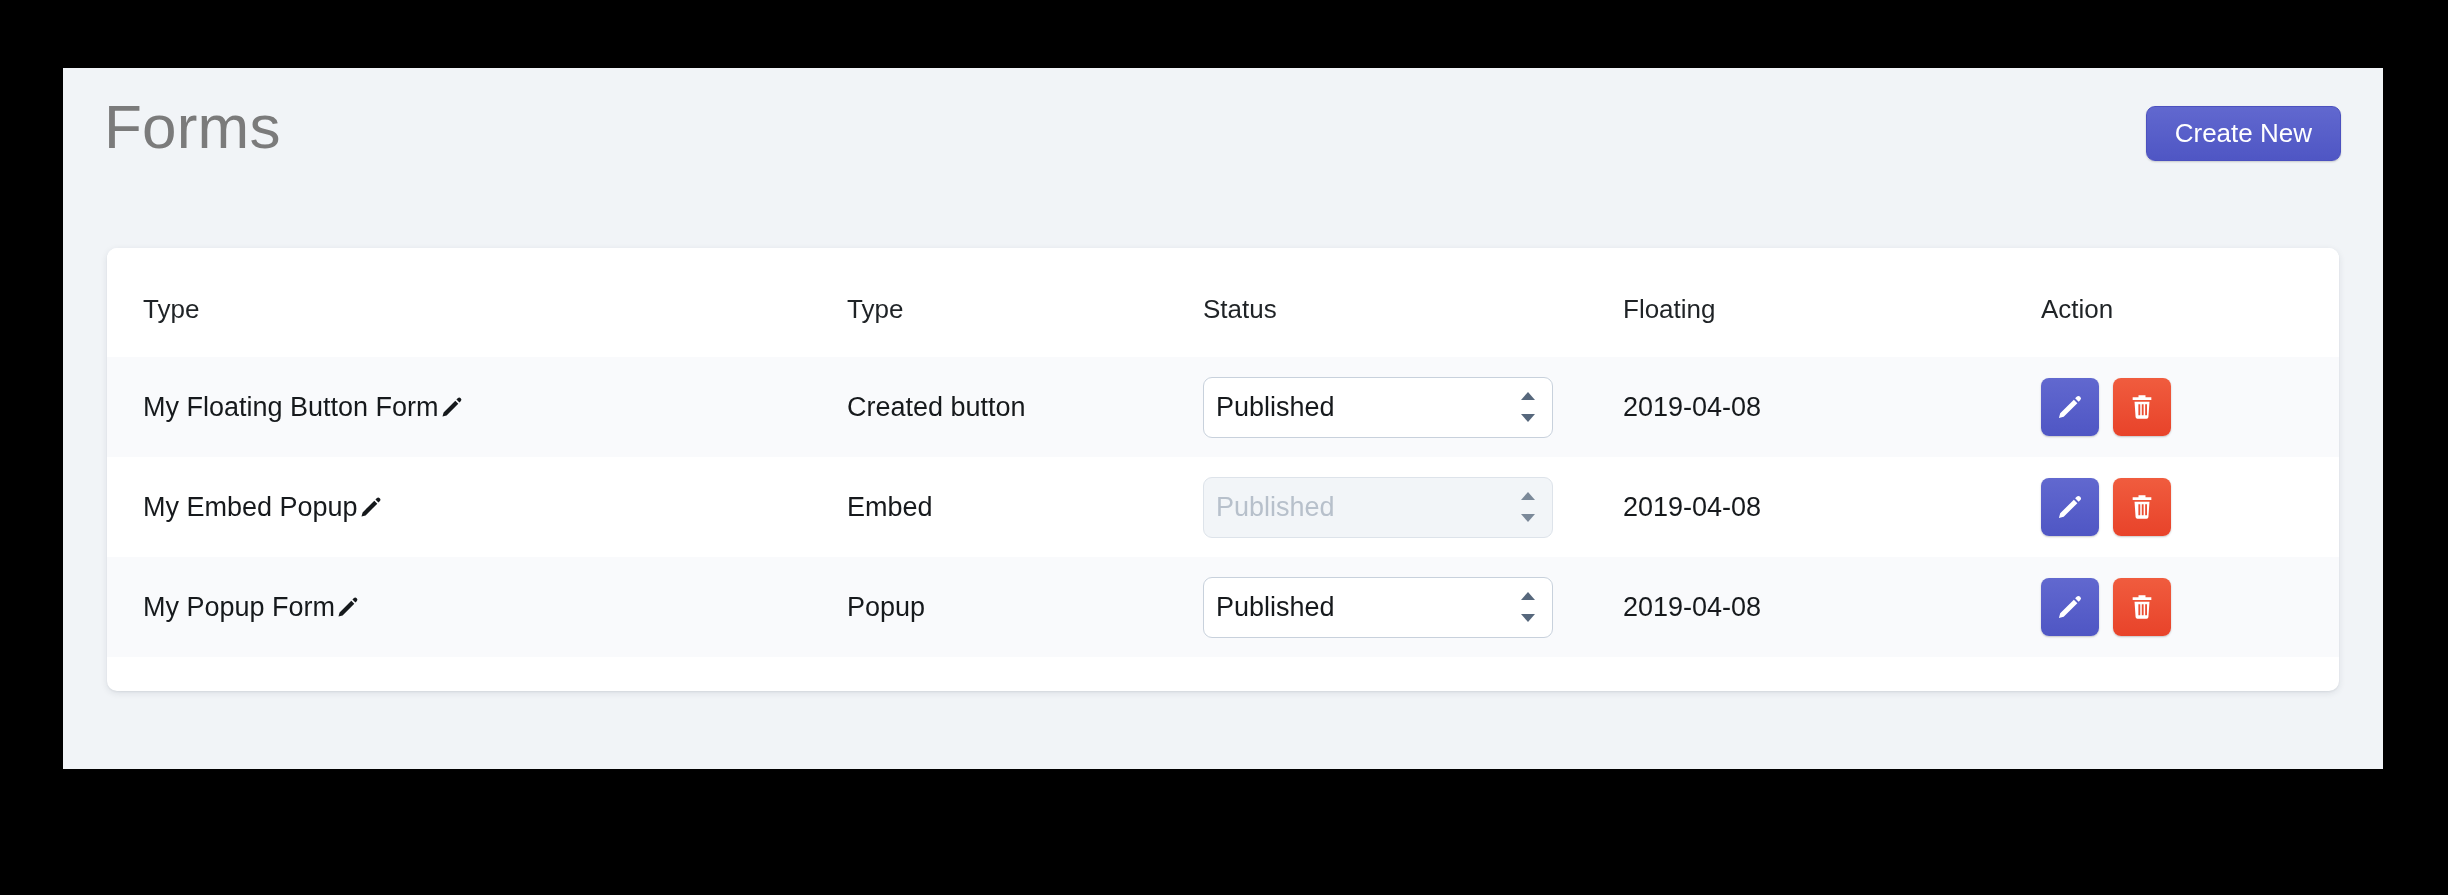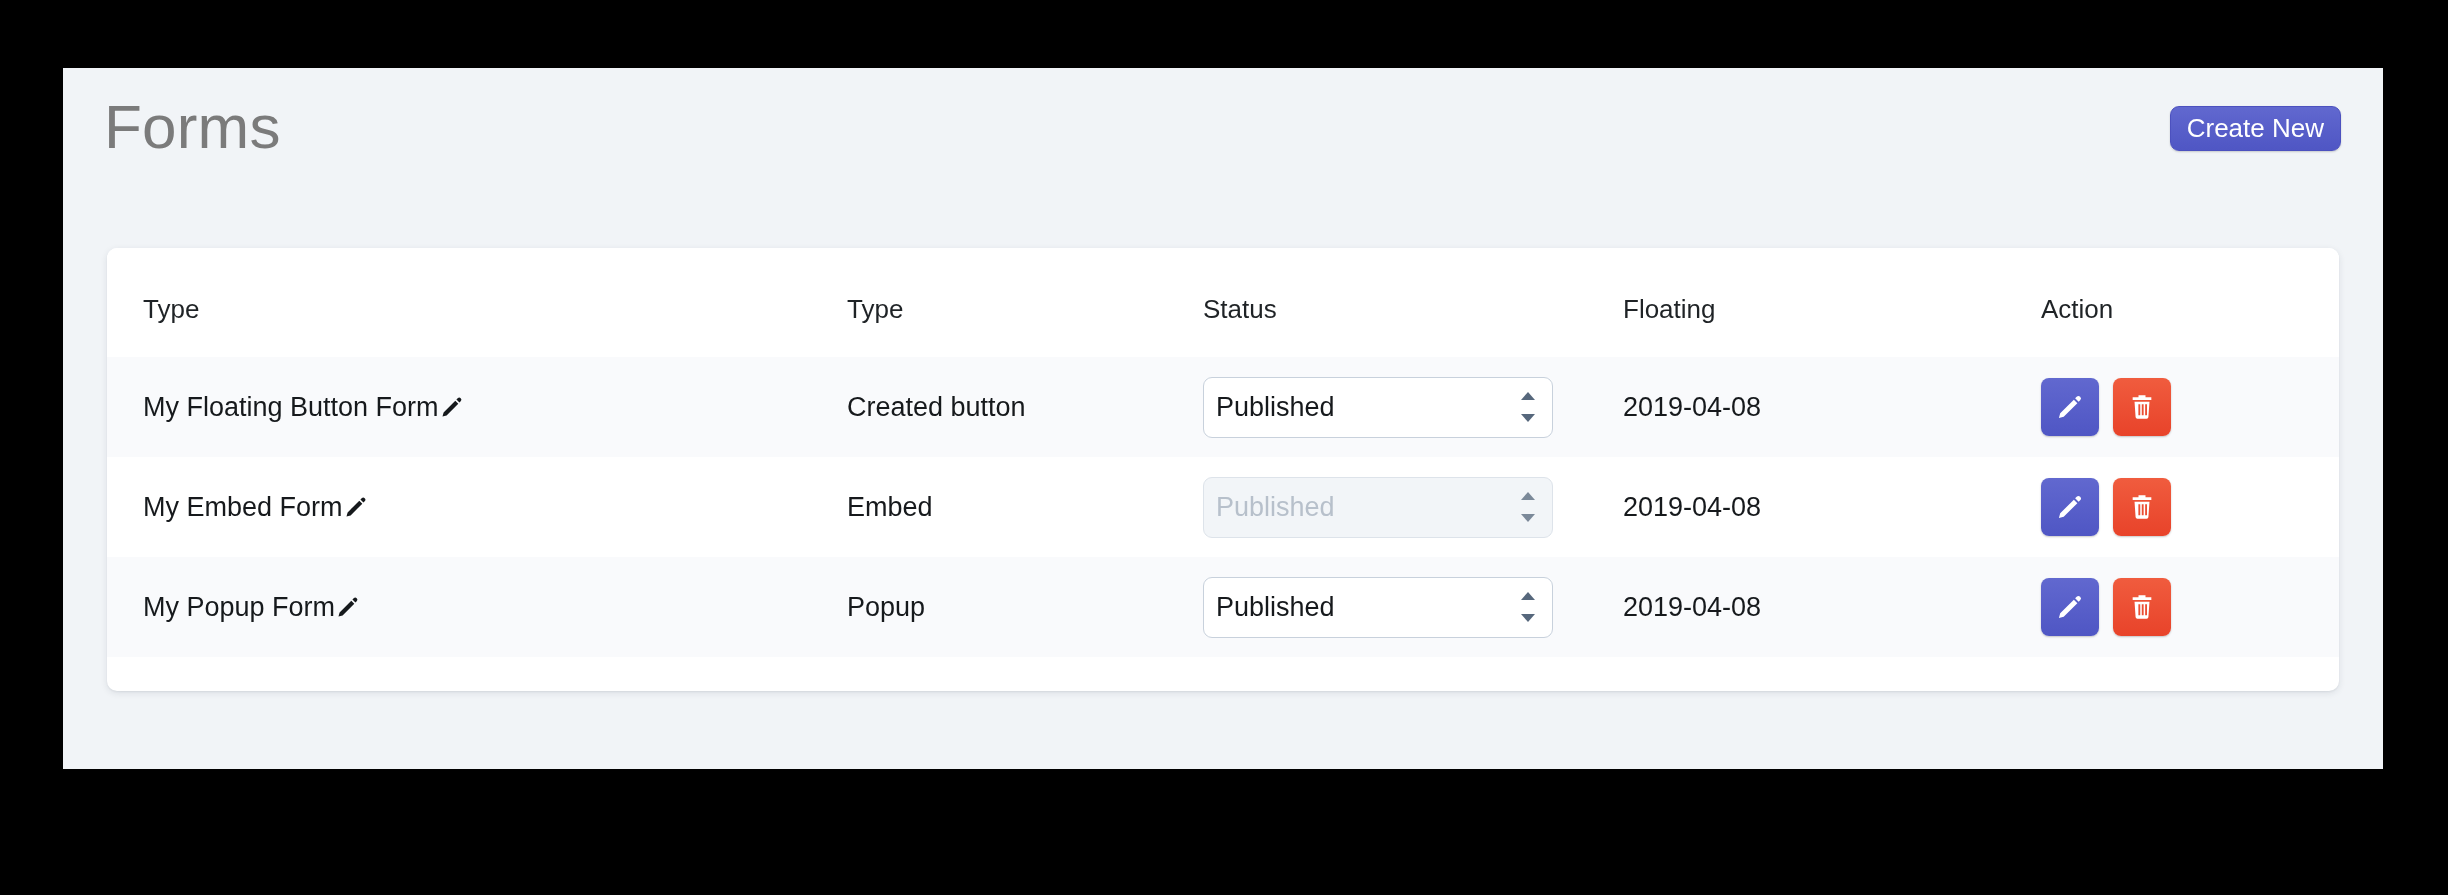--- a/index.html
+++ b/index.html
@@ -38,22 +38,22 @@
     color: #7b7b7b;
     letter-spacing: 0.2px;
     line-height: 1;
     white-space: nowrap;
   }
 
   .create-new-btn {
     position: absolute;
     right: 42px;
     top: 38px;
-    height: 45px;
-    padding: 0 16px;
+    height: 55px;
+    padding: 0 28px;
     border: 1px solid #4c51bf;
     border-radius: 9px;
     background: linear-gradient(180deg, #6168cf 0%, #4f56c4 100%);
     color: #ffffff;
     font-size: 26px;
     font-family: "Liberation Sans", sans-serif;
     cursor: pointer;
     box-shadow: 0 1px 2px rgba(0,0,0,0.18);
     display: flex;
     align-items: center;
@@ -273,21 +273,21 @@
                     <path fill="#ffffff" d="M9 2h6v1.6h5V6H4V3.6h5V2zM5.6 7.4h12.8l-.9 13.1a1.6 1.6 0 0 1-1.6 1.5H8.1a1.6 1.6 0 0 1-1.6-1.5L5.6 7.4zm3.3 2.2v9.5h1.6V9.6H8.9zm2.9 0v9.5h1.6V9.6h-1.6zm2.9 0v9.5h1.6V9.6h-1.6z"></path>
                   </svg>
               </button>
             </div>
           </td>
         </tr>
 
         <tr class="plain">
           <td class="pad-left">
             <div class="cell-name">
-              <span>My Embed Form</span>
+              <span>My Embed Popup</span>
               <span class="pencil-inline">
                 <svg viewBox="0 0 24 24" aria-hidden="true">
                     <path fill="#16191c" d="M20.7 3.3a2.1 2.1 0 0 0-3 0l-1.3 1.3 3 3 1.3-1.3a2.1 2.1 0 0 0 0-3zM15.3 5.7 3.6 17.4 2.5 21.5l4.1-1.1L18.3 8.7l-3-3z"></path>
                   </svg>
               </span>
             </div>
           </td>
           <td>
             <div class="cell-type">
                 <span>Embed</span>

